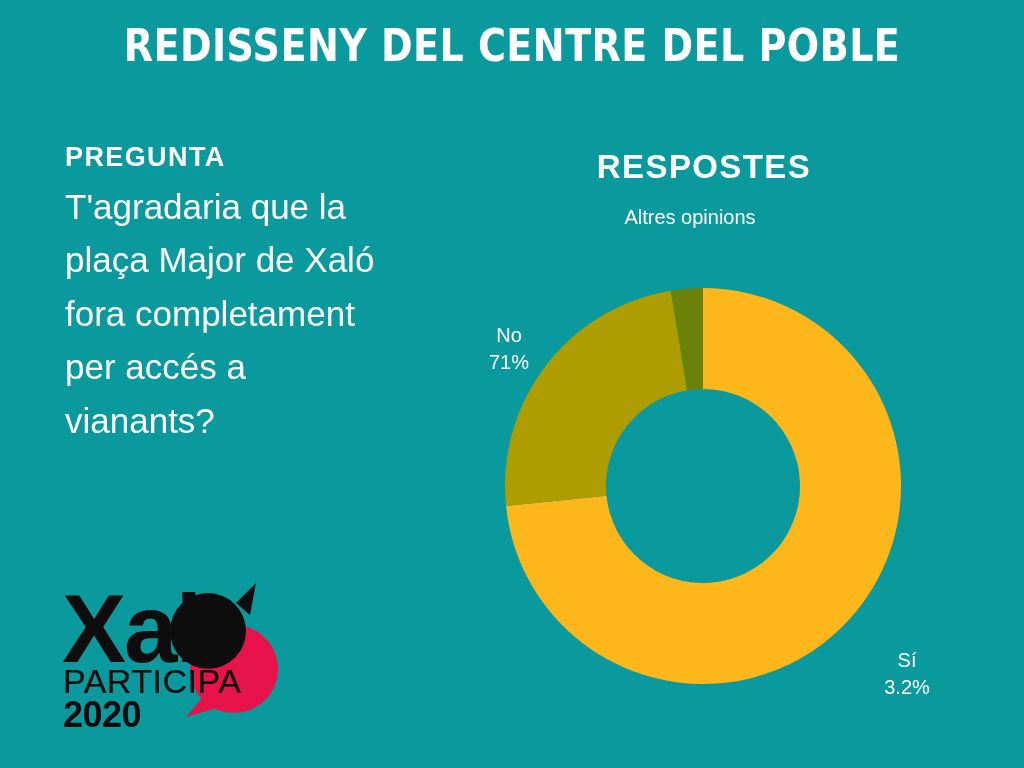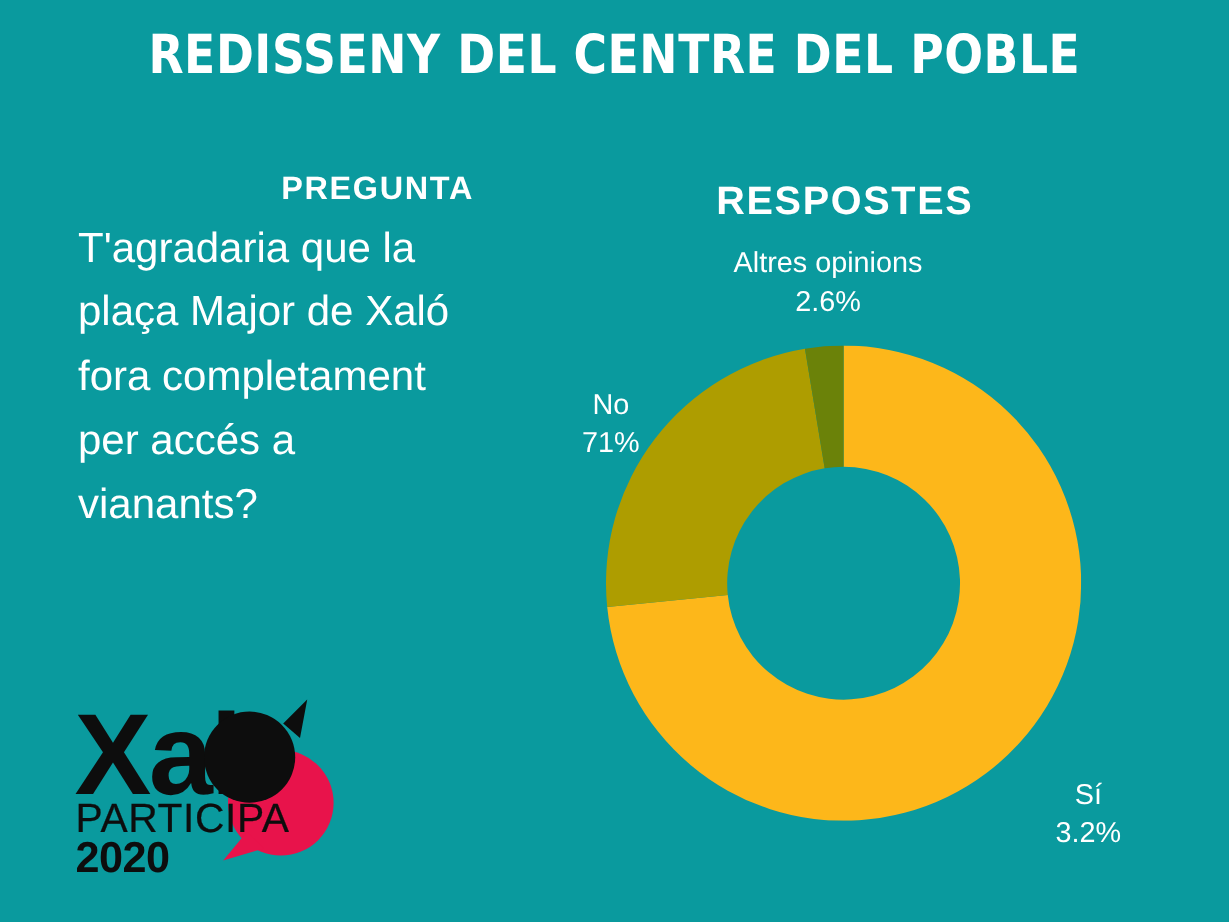--- a/index.html
+++ b/index.html
@@ -39,21 +39,20 @@
     position:absolute;
     left:65px; top:143px;
     width:330px;
   }
   #question-heading {
     font-weight:bold;
     font-size:27px;
     letter-spacing:1.4px;
     line-height:1.1;
     margin-bottom:7px;
-    text-align:right;
   }
   #question-text {
     font-size:35px;
     line-height:1.53;
     font-weight:normal;
   }
 
   
   #answers-heading {
     position:absolute;
@@ -68,21 +67,21 @@
   #donut-wrap {
     position:absolute;
     left:505px; top:288px;
     width:396px; height:396px;
   }
   #donut-svg { display:block; width:396px; height:396px; }
 
   
   .chart-label {
     position:absolute;
-    font-size:24px;
+    font-size:20px;
     line-height:1.33;
     color:#ffffff;
     white-space:nowrap;
   }
   #label-altres {
     left:585px; top:204px;
     width:210px;
     text-align:center;
   }
   #label-no {
@@ -133,21 +132,20 @@
   <span class="lbl-value">3.2%</span>
 </div>
 
 <div class="chart-label" id="label-no">
   <span class="lbl-name">No</span>
   <span class="lbl-value">71%</span>
 </div>
 
 <div class="chart-label" id="label-altres">
   <span class="lbl-name">Altres opinions</span>
-  <span class="lbl-value">2.6%</span>
 </div>
 
 <div id="logo">
   <svg id="logo-svg" viewBox="0 0 245 165">
 
     <g>
       <circle cx="174" cy="104" r="44" fill="#e8134b"></circle>
       <path d="M146 128 L126 152 L160 142 Z" fill="#e8134b"></path>
     </g>
 

